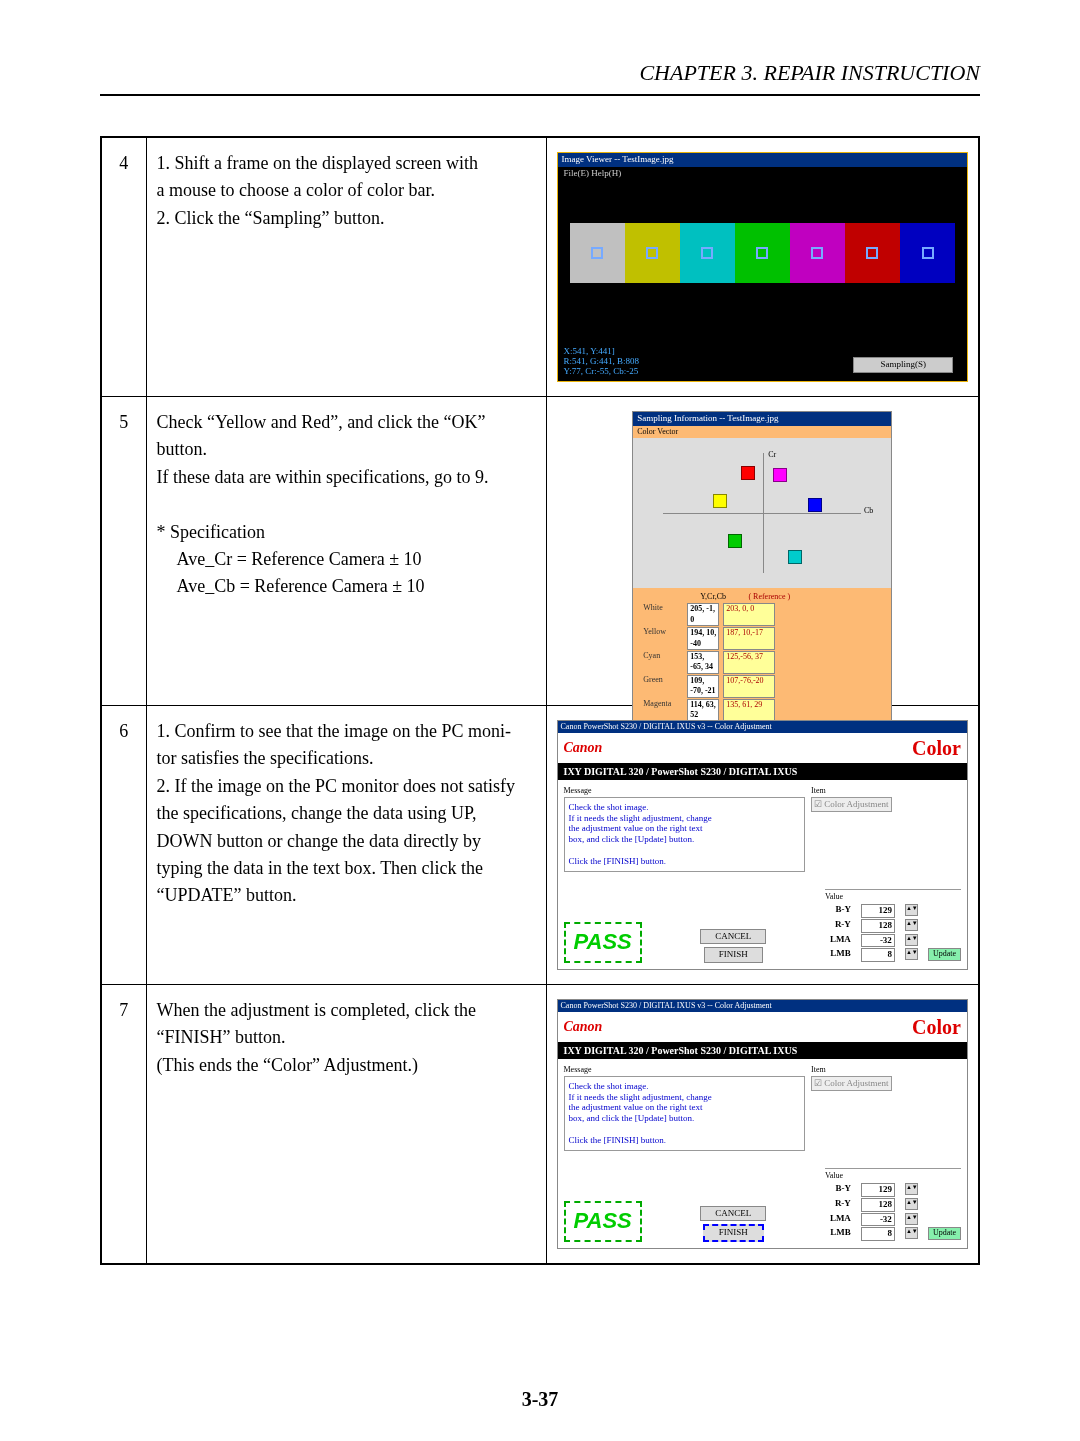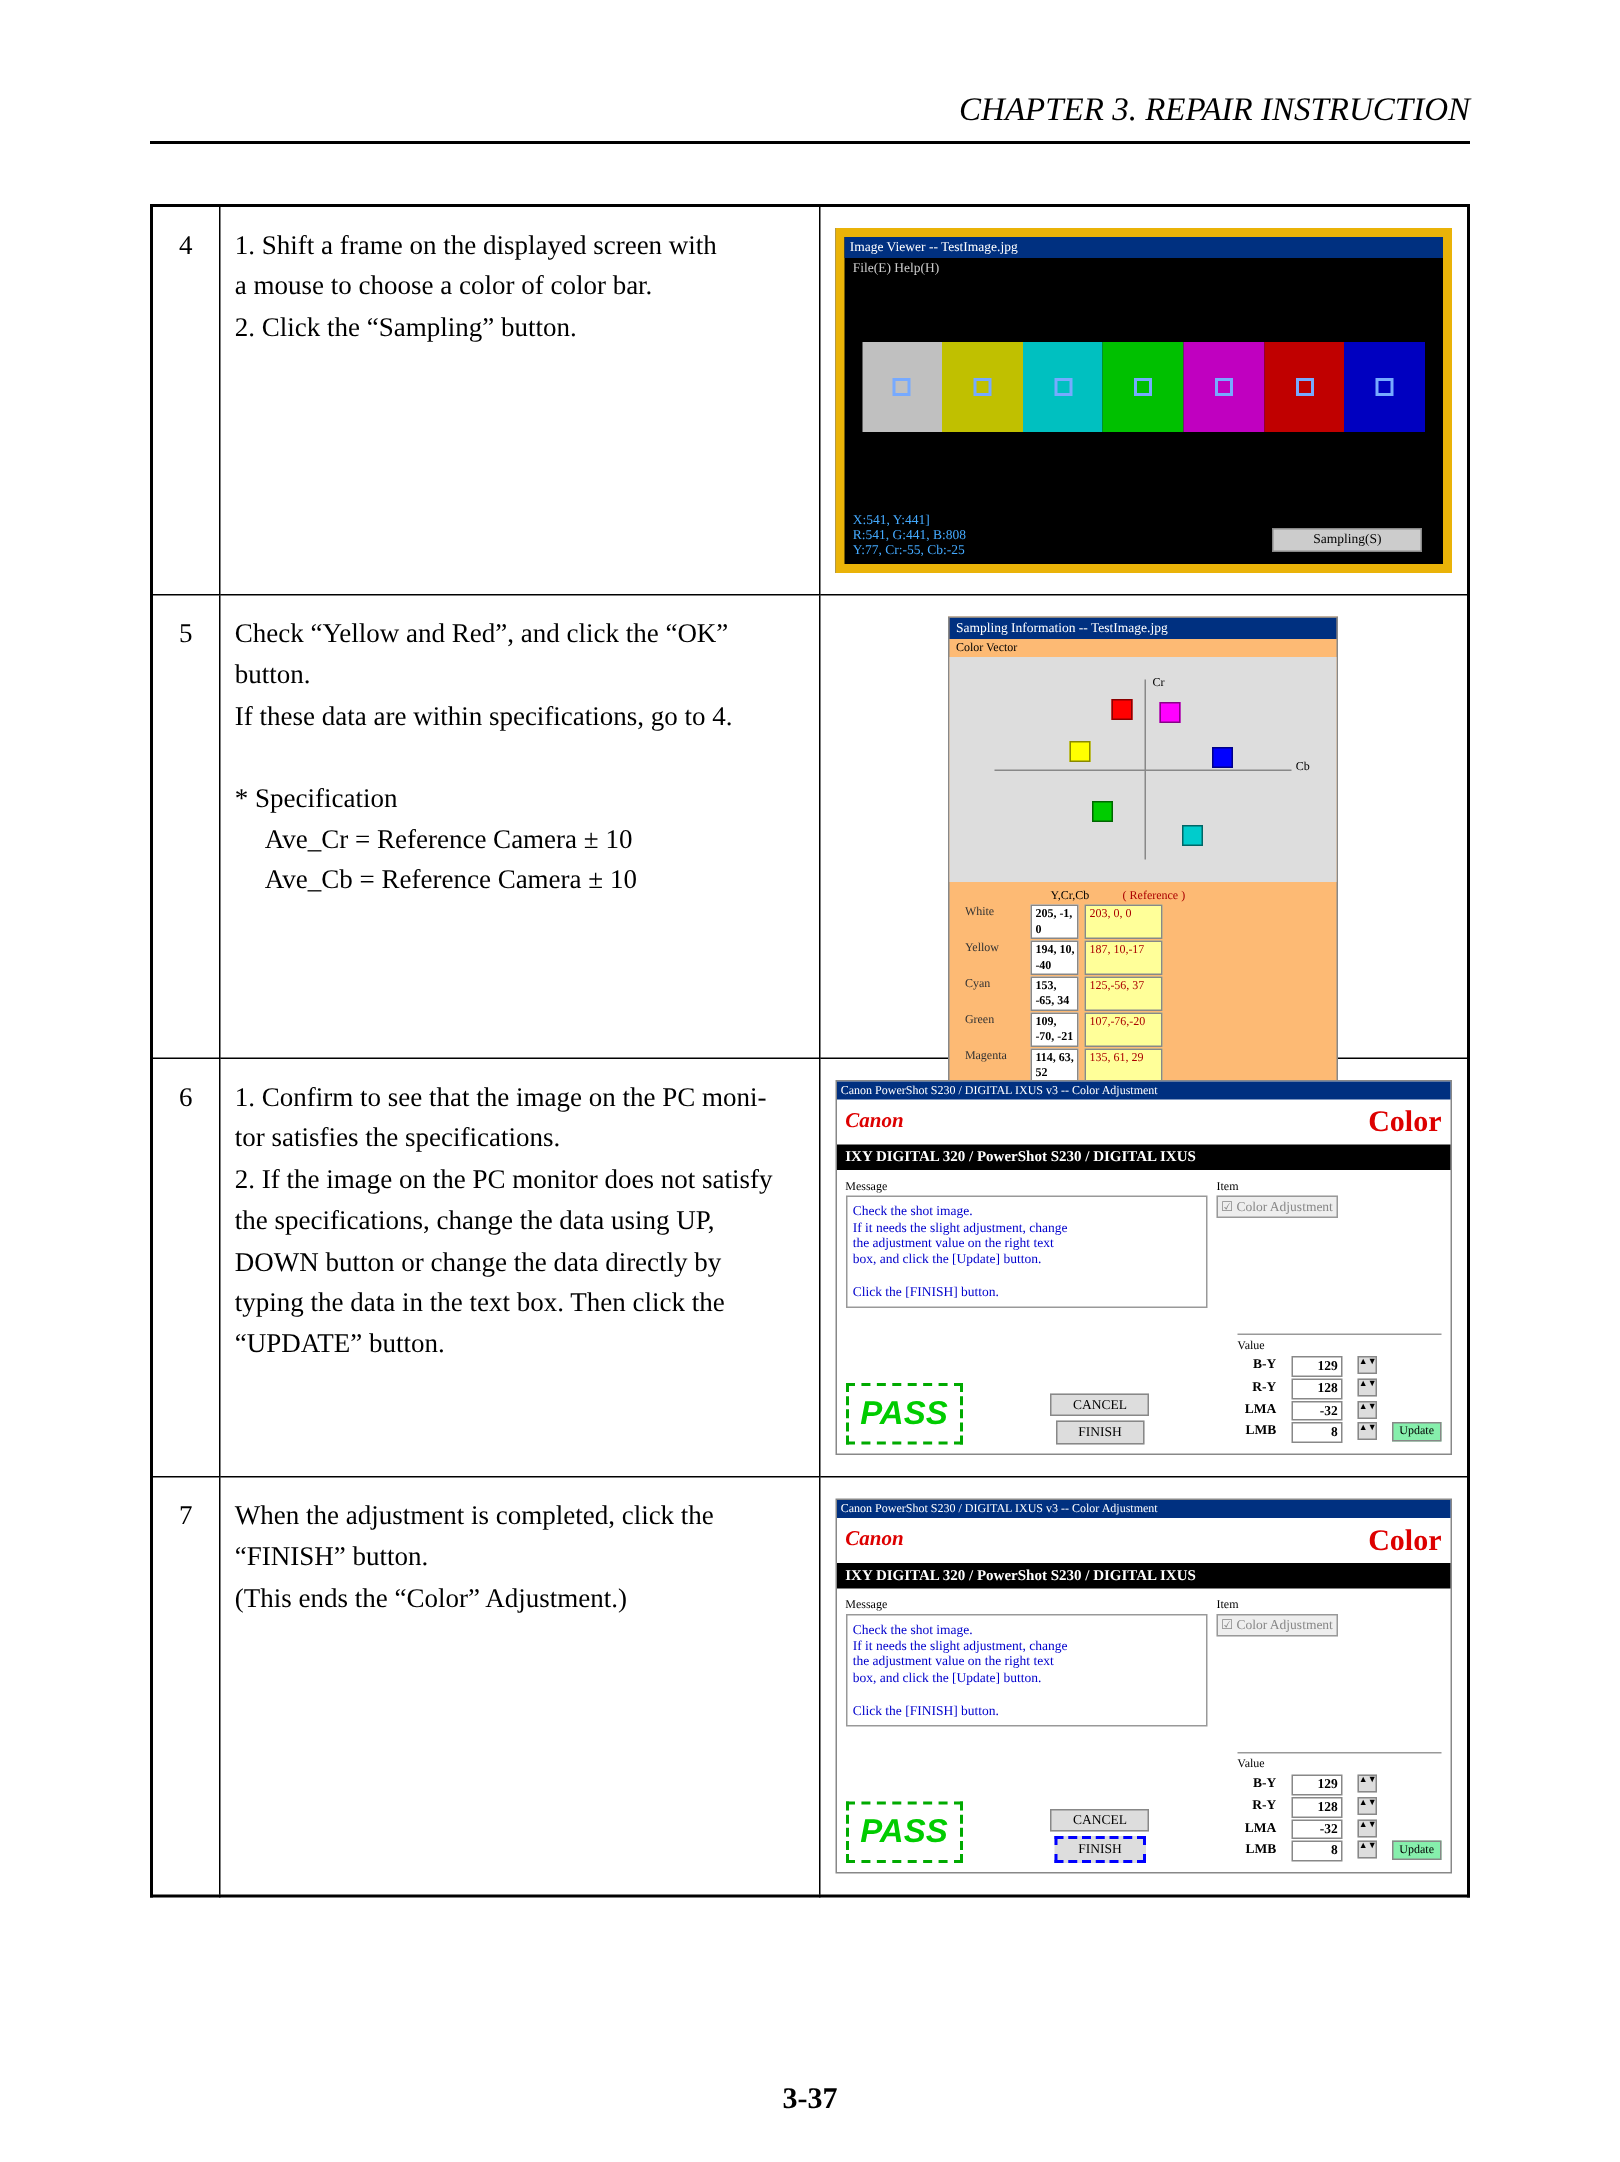--- a/index.html
+++ b/index.html
@@ -33,21 +33,21 @@
 }
 .col-num { width: 45px; text-align: center; }
 .col-text { width: 400px; }
 .col-img { }
 .step-text p { margin-bottom: 4px; }
 .step-text .indent { margin-left: 20px; }
 .shot-4 {
   background: #000;
   height: 230px;
   position: relative;
-  border: 6px solid #eab308;
+  border: 1px solid #eab308;
 }
 .shot-4-title { background:#003080; color:#fff; font-size:9px; padding:1px 4px; }
 .shot-4-menu { color:#ccc; font-size:9px; padding:1px 6px; }
 .colorbar { position:absolute; top:70px; left:12px; right:12px; height:60px; display:flex; }
 .cb { flex:1; display:flex; align-items:center; justify-content:center; }
 .cb .sq { width:12px; height:12px; border:2px solid #7af; background:transparent; }
 .cb1{background:#c0c0c0}.cb2{background:#c0c000}.cb3{background:#00c0c0}.cb4{background:#00c000}.cb5{background:#c000c0}.cb6{background:#c00000}.cb7{background:#0000c0}
 .shot-4-info { position:absolute; bottom:4px; left:6px; color:#4af; font-size:9px; line-height:1.1; }
 .shot-4-btn { position:absolute; bottom:8px; right:14px; background:#ccc; color:#000; font-size:9px; padding:1px 26px; border:1px solid #888; }
 .shot-5 {
@@ -166,21 +166,21 @@
     <div class="shot-4-btn">Sampling(S)</div>
   </div>
 </td>
 </tr>
 
 <tr>
 <td class="col-num">5</td>
 <td class="col-text step-text">
   <p>Check “Yellow and Red”, and click the “OK”</p>
   <p>button.</p>
-  <p>If these data are within specifications, go to 4.</p>
+  <p>If these data are within specifications, go to 9.</p>
   <p>&nbsp;</p>
   <p>*   Specification</p>
   <p class="indent">        Ave_Cr = Reference Camera ± 10</p>
   <p class="indent">        Ave_Cb = Reference Camera ± 10</p>
 </td>
 <td class="col-img">
   <div class="shot-5">
    <div class="shot-5-inner">
     <div class="shot-5-title">Sampling Information -- TestImage.jpg</div>
     <div style="font-size:8px;padding:1px 4px;">Color Vector</div>

